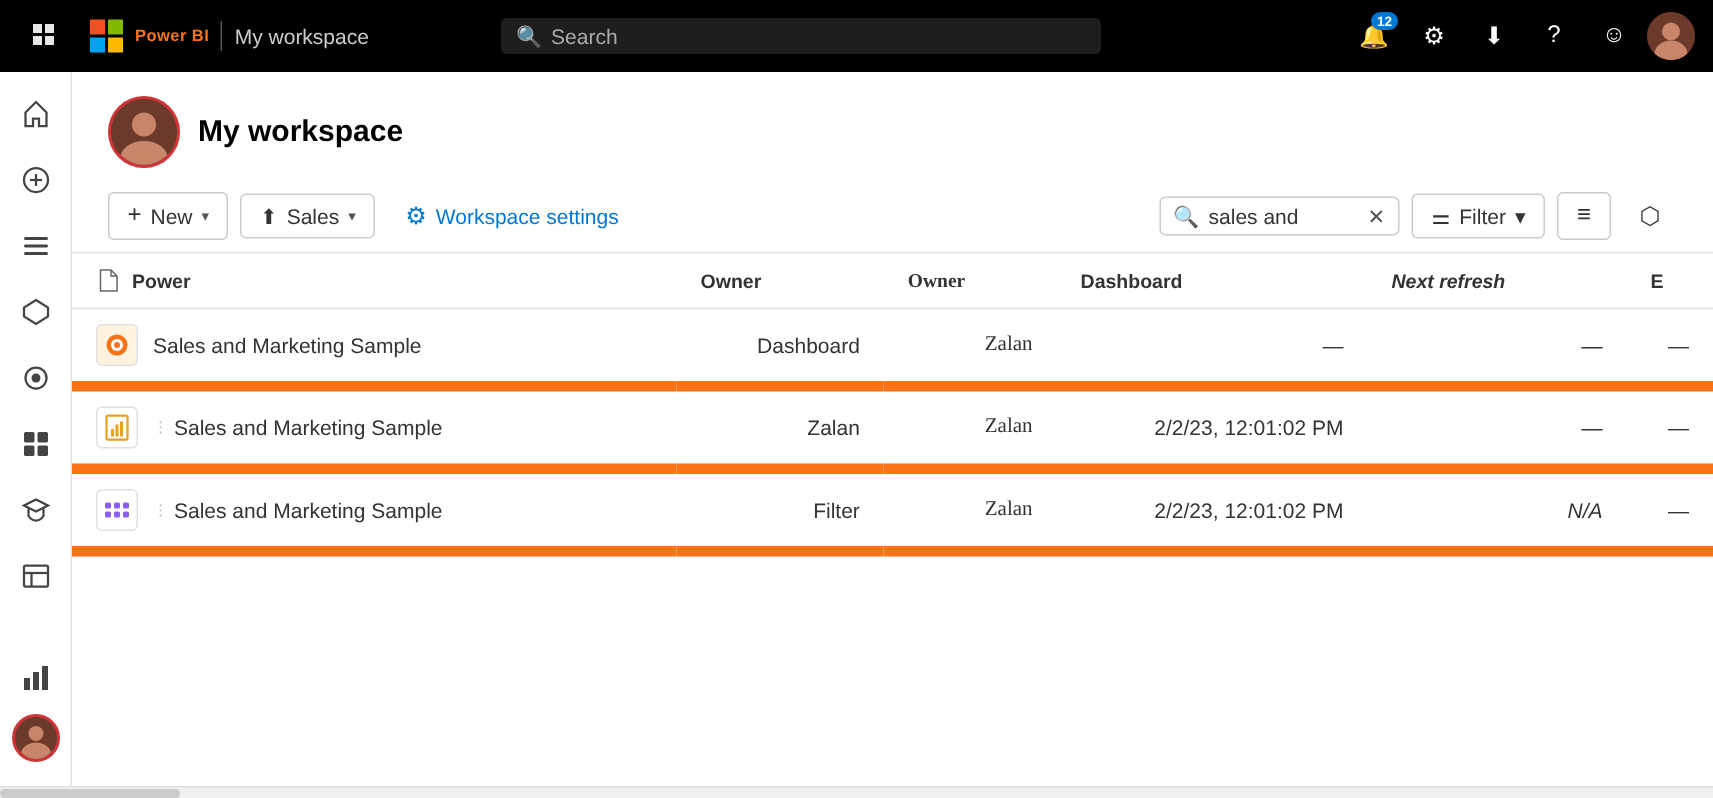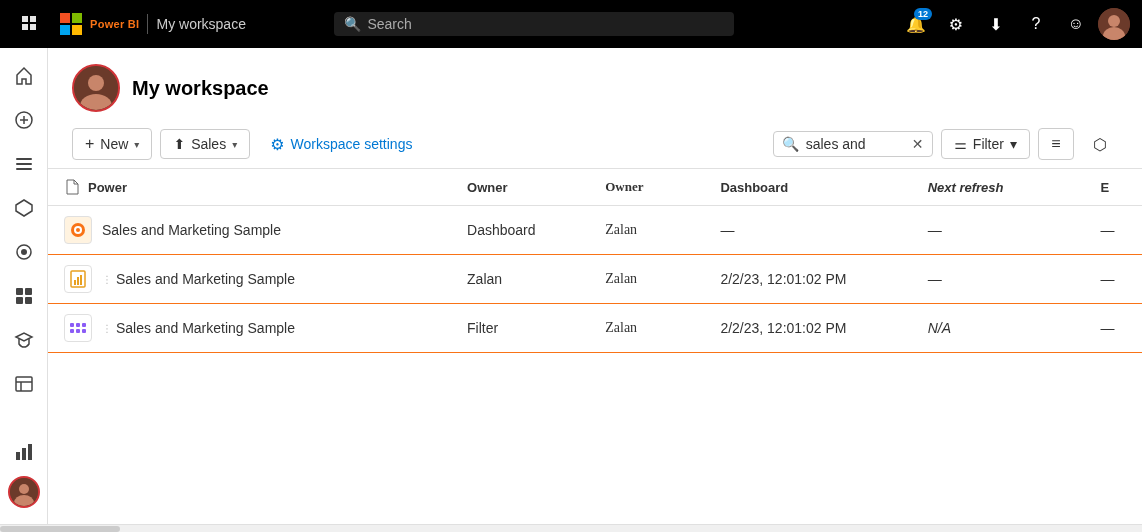--- a/index.html
+++ b/index.html
@@ -117,21 +117,22 @@
 
     
     .data-table { width: 100%; border-collapse: collapse; }
     .data-table th {
       text-align: left; padding: 10px 16px;
       font-size: 13px; font-weight: 600; color: #333;
       border-bottom: 1px solid #e0e0e0; background: #fff;
     }
     .data-table td {
       padding: 10px 16px; font-size: 14px; color: #333;
-      border-bottom: 1px solid #f97316;
+      border-bottom: 7px solid #f97316;
+      text-align: right;
     }
     .col-name { width: 35%; }
     .col-type { width: 12%; }
     .col-owner { width: 10%; font-family: Liberation Serif, serif; }
     .col-refreshed { width: 18%; }
     .col-next { width: 15%; font-style: italic; }
     .col-e { width: 5%; }
     .item-icon {
       width: 28px; height: 28px; border-radius: 4px;
       display: flex; align-items: center; justify-content: center; font-size: 16px;

